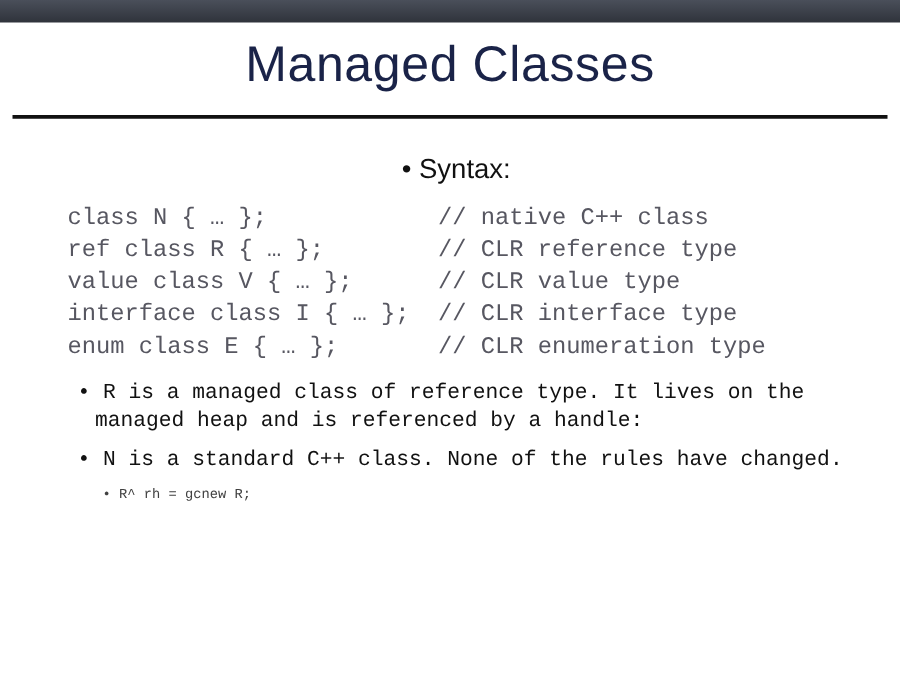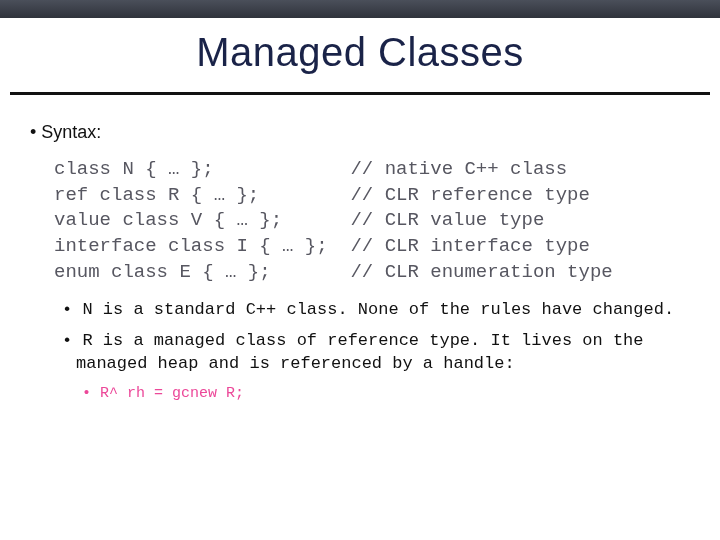--- a/index.html
+++ b/index.html
@@ -45,23 +45,24 @@
     height: 0;
     border-bottom: 3px solid #111;
   }
   .body {
     position: absolute;
     top: 110px;
     left: 30px;
     right: 20px;
   }
   .bullet-l1 {
-    font-size: 18px;
+    font-size: 22px;
     color: #111;
     margin: 12px 0 14px 0;
+    text-align: center;
   }
   .bullet-l1::before {
     content: "• ";
   }
   .code-img {
     margin: 6px 0 14px 24px;
     font-family: Consolas, "Courier New", monospace;
     font-size: 19px;
     color: #575761;
     line-height: 1.35;
@@ -74,22 +75,22 @@
     margin: 8px 0 8px 32px;
     line-height: 1.35;
     text-indent: -14px;
     padding-left: 14px;
   }
   .bullet-l2::before {
     content: "• ";
   }
   .bullet-l3 {
     font-family: Consolas, "Courier New", monospace;
-    font-size: 15px;
-    color: #ec4899;
+    font-size: 11px;
+    color: #404040;
     margin: 8px 0 8px 52px;
     line-height: 1.35;
     text-indent: -12px;
     padding-left: 12px;
   }
   .bullet-l3::before {
     content: "• ";
   }
 </style>
 </head>
@@ -104,19 +105,19 @@
   <div class="body">
 
     <div class="bullet-l1">Syntax:</div>
 
     <div class="code-img">class N { … };            // native C++ class
 ref class R { … };        // CLR reference type
 value class V { … };      // CLR value type
 interface class I { … };  // CLR interface type
 enum class E { … };       // CLR enumeration type</div>
 
+    <div class="bullet-l2">R is a managed class of reference type.  It lives on the managed heap and is referenced by a handle:</div>
     <div class="bullet-l2">N is a standard C++ class.  None of the rules have changed.</div>
-    <div class="bullet-l2">R is a managed class of reference type.  It lives on the managed heap and is referenced by a handle:</div>
 
     <div class="bullet-l3">R^ rh = gcnew R;</div>
 
   </div>
 </div>
 
 </body></html>

